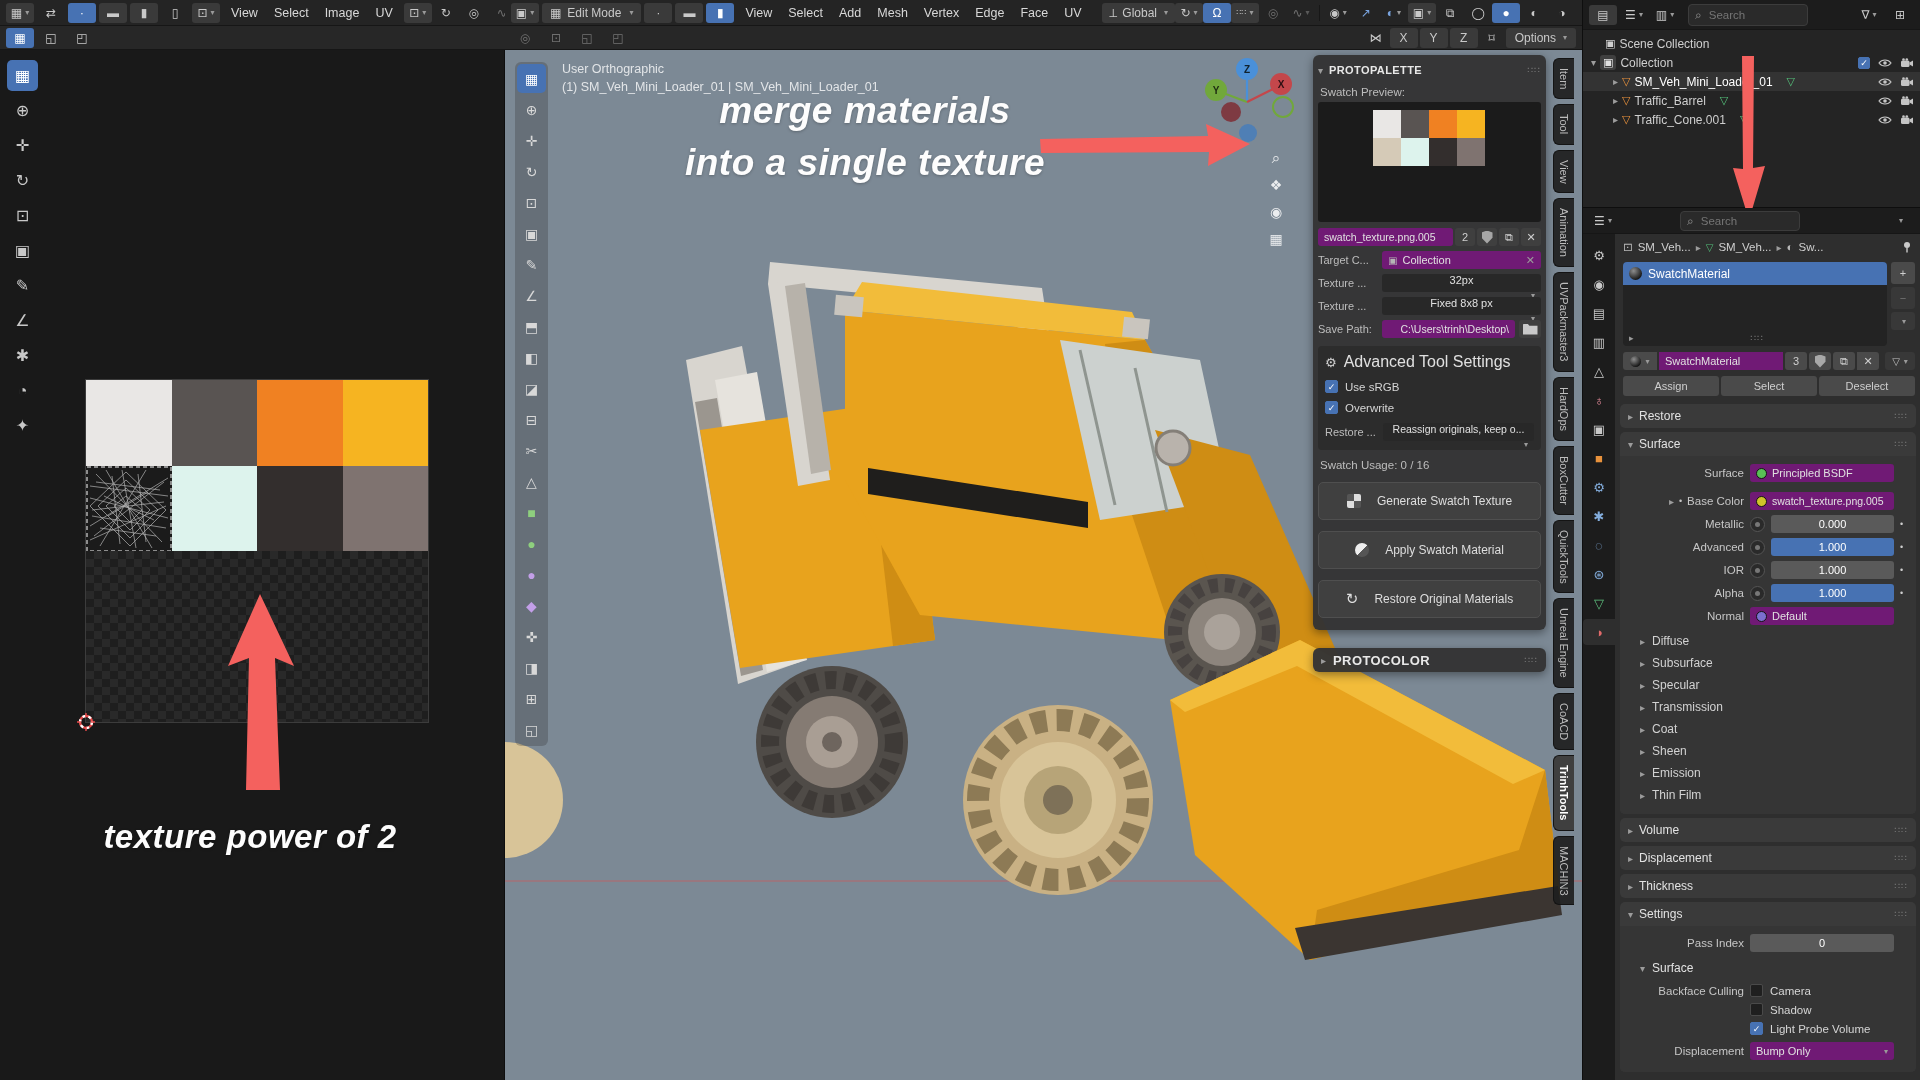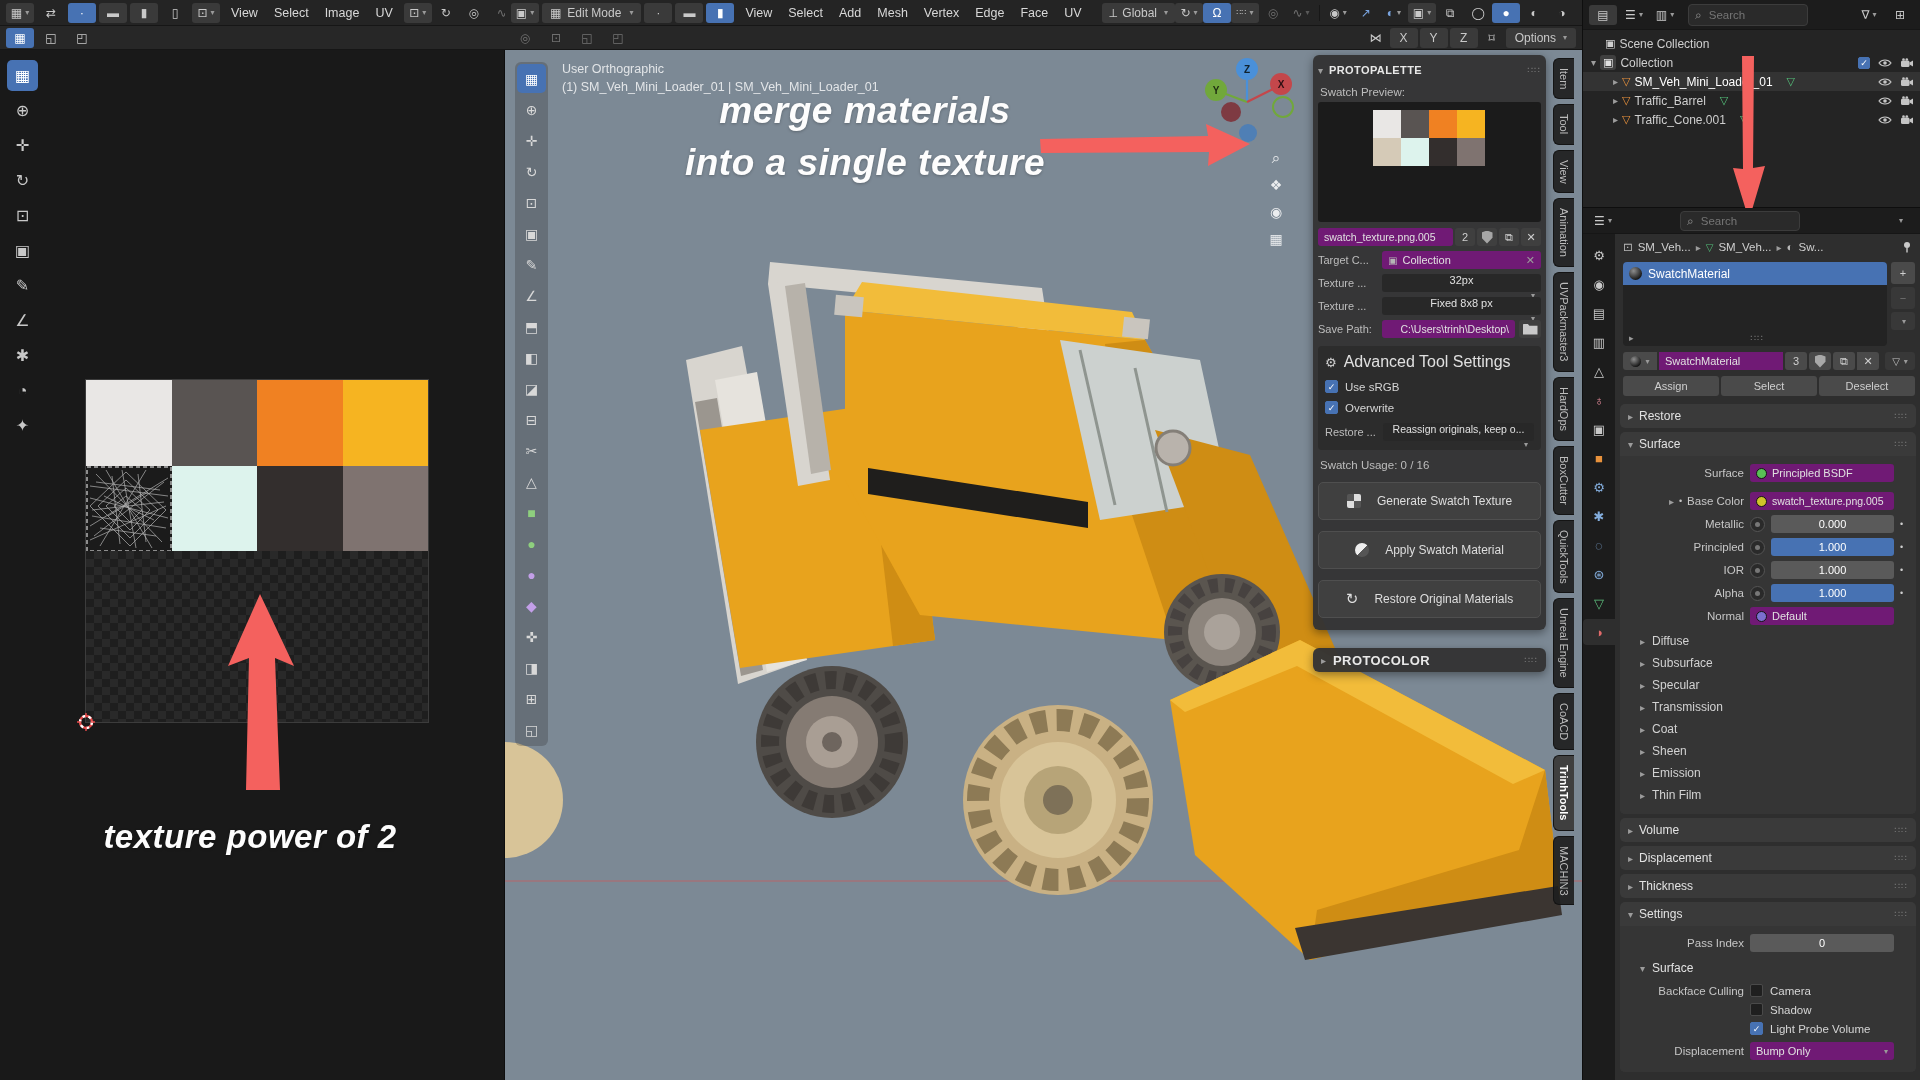--- a/index.html
+++ b/index.html
@@ -952,21 +952,21 @@
                 <div class="prow">
                   <div class="plabel">Metallic</div>
                   <div class="socket"></div>
                   <div class="slider" style="flex:1;">
                     <span>0.000</span>
                   </div>
                   <div class="deco">•</div>
                 </div>
 
                 <div class="prow">
-                  <div class="plabel">Principled</div>
+                  <div class="plabel">Advanced</div>
                   <div class="socket"></div>
                   <div class="slider full" style="flex:1;">
                     <span>1.000</span>
                   </div>
                   <div class="deco">•</div>
                 </div>
 
                 <div class="prow">
                   <div class="plabel">IOR</div>
                   <div class="socket"></div>

